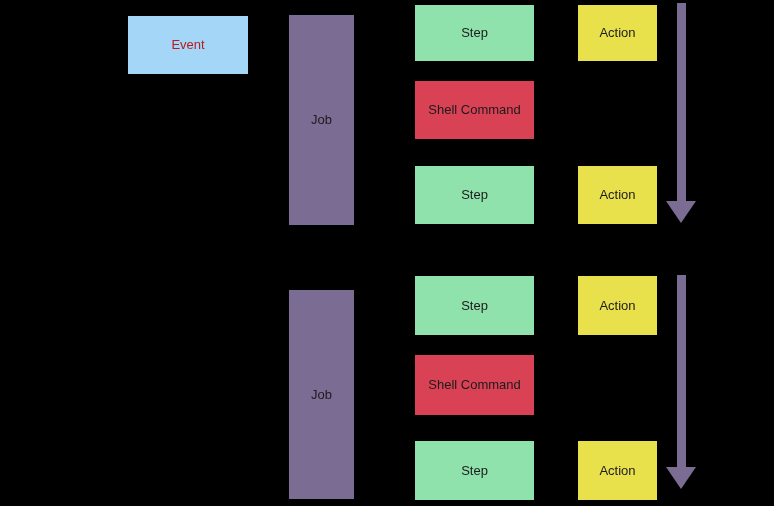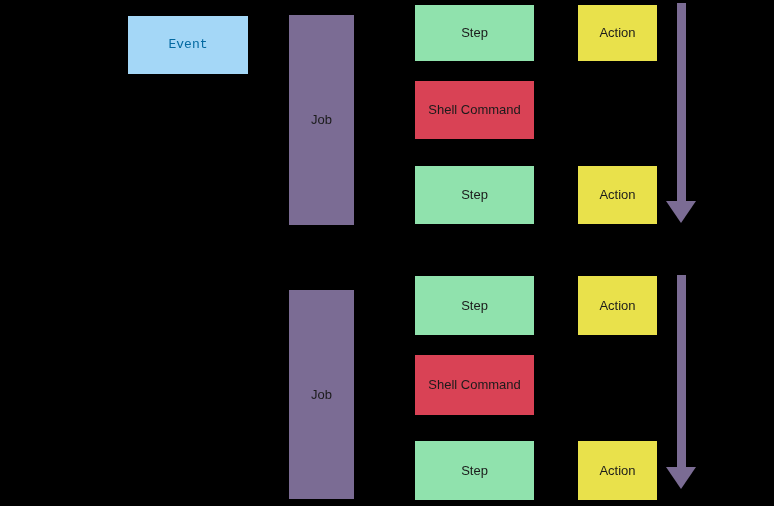--- a/index.html
+++ b/index.html
@@ -36,21 +36,21 @@
     position: absolute;
     width: 0; height: 0;
     left: 0;
   }
 </style>
 </head>
 <body style="background: rgb(0, 0, 0);">
 
 <div id="canvas" style="background: rgb(0, 0, 0);">
     <div class="node event" style="left: 128px; top: 16px; width: 120px; height: 58px; background: rgb(164, 215, 247);">
-      <span class="label" style="color: #0369a1; font-family: Liberation Mono, monospace;">Event</span>
+      <span class="label" style="color: #b91c1c;">Event</span>
     </div>
     <div class="node job" style="left: 289px; top: 15px; width: 65px; height: 210px; background: rgb(123, 108, 148);">
       <span class="label" style="color: rgb(27, 27, 27);">Job</span>
     </div>
     <div class="node step" style="left: 415px; top: 5px; width: 119px; height: 56px; background: rgb(144, 226, 173);">
       <span class="label" style="color: rgb(27, 27, 27);">Step</span>
     </div>
     <div class="node action" style="left: 578px; top: 5px; width: 79px; height: 56px; background: rgb(233, 225, 75);">
       <span class="label" style="color: rgb(27, 27, 27);">Action</span>
     </div>

